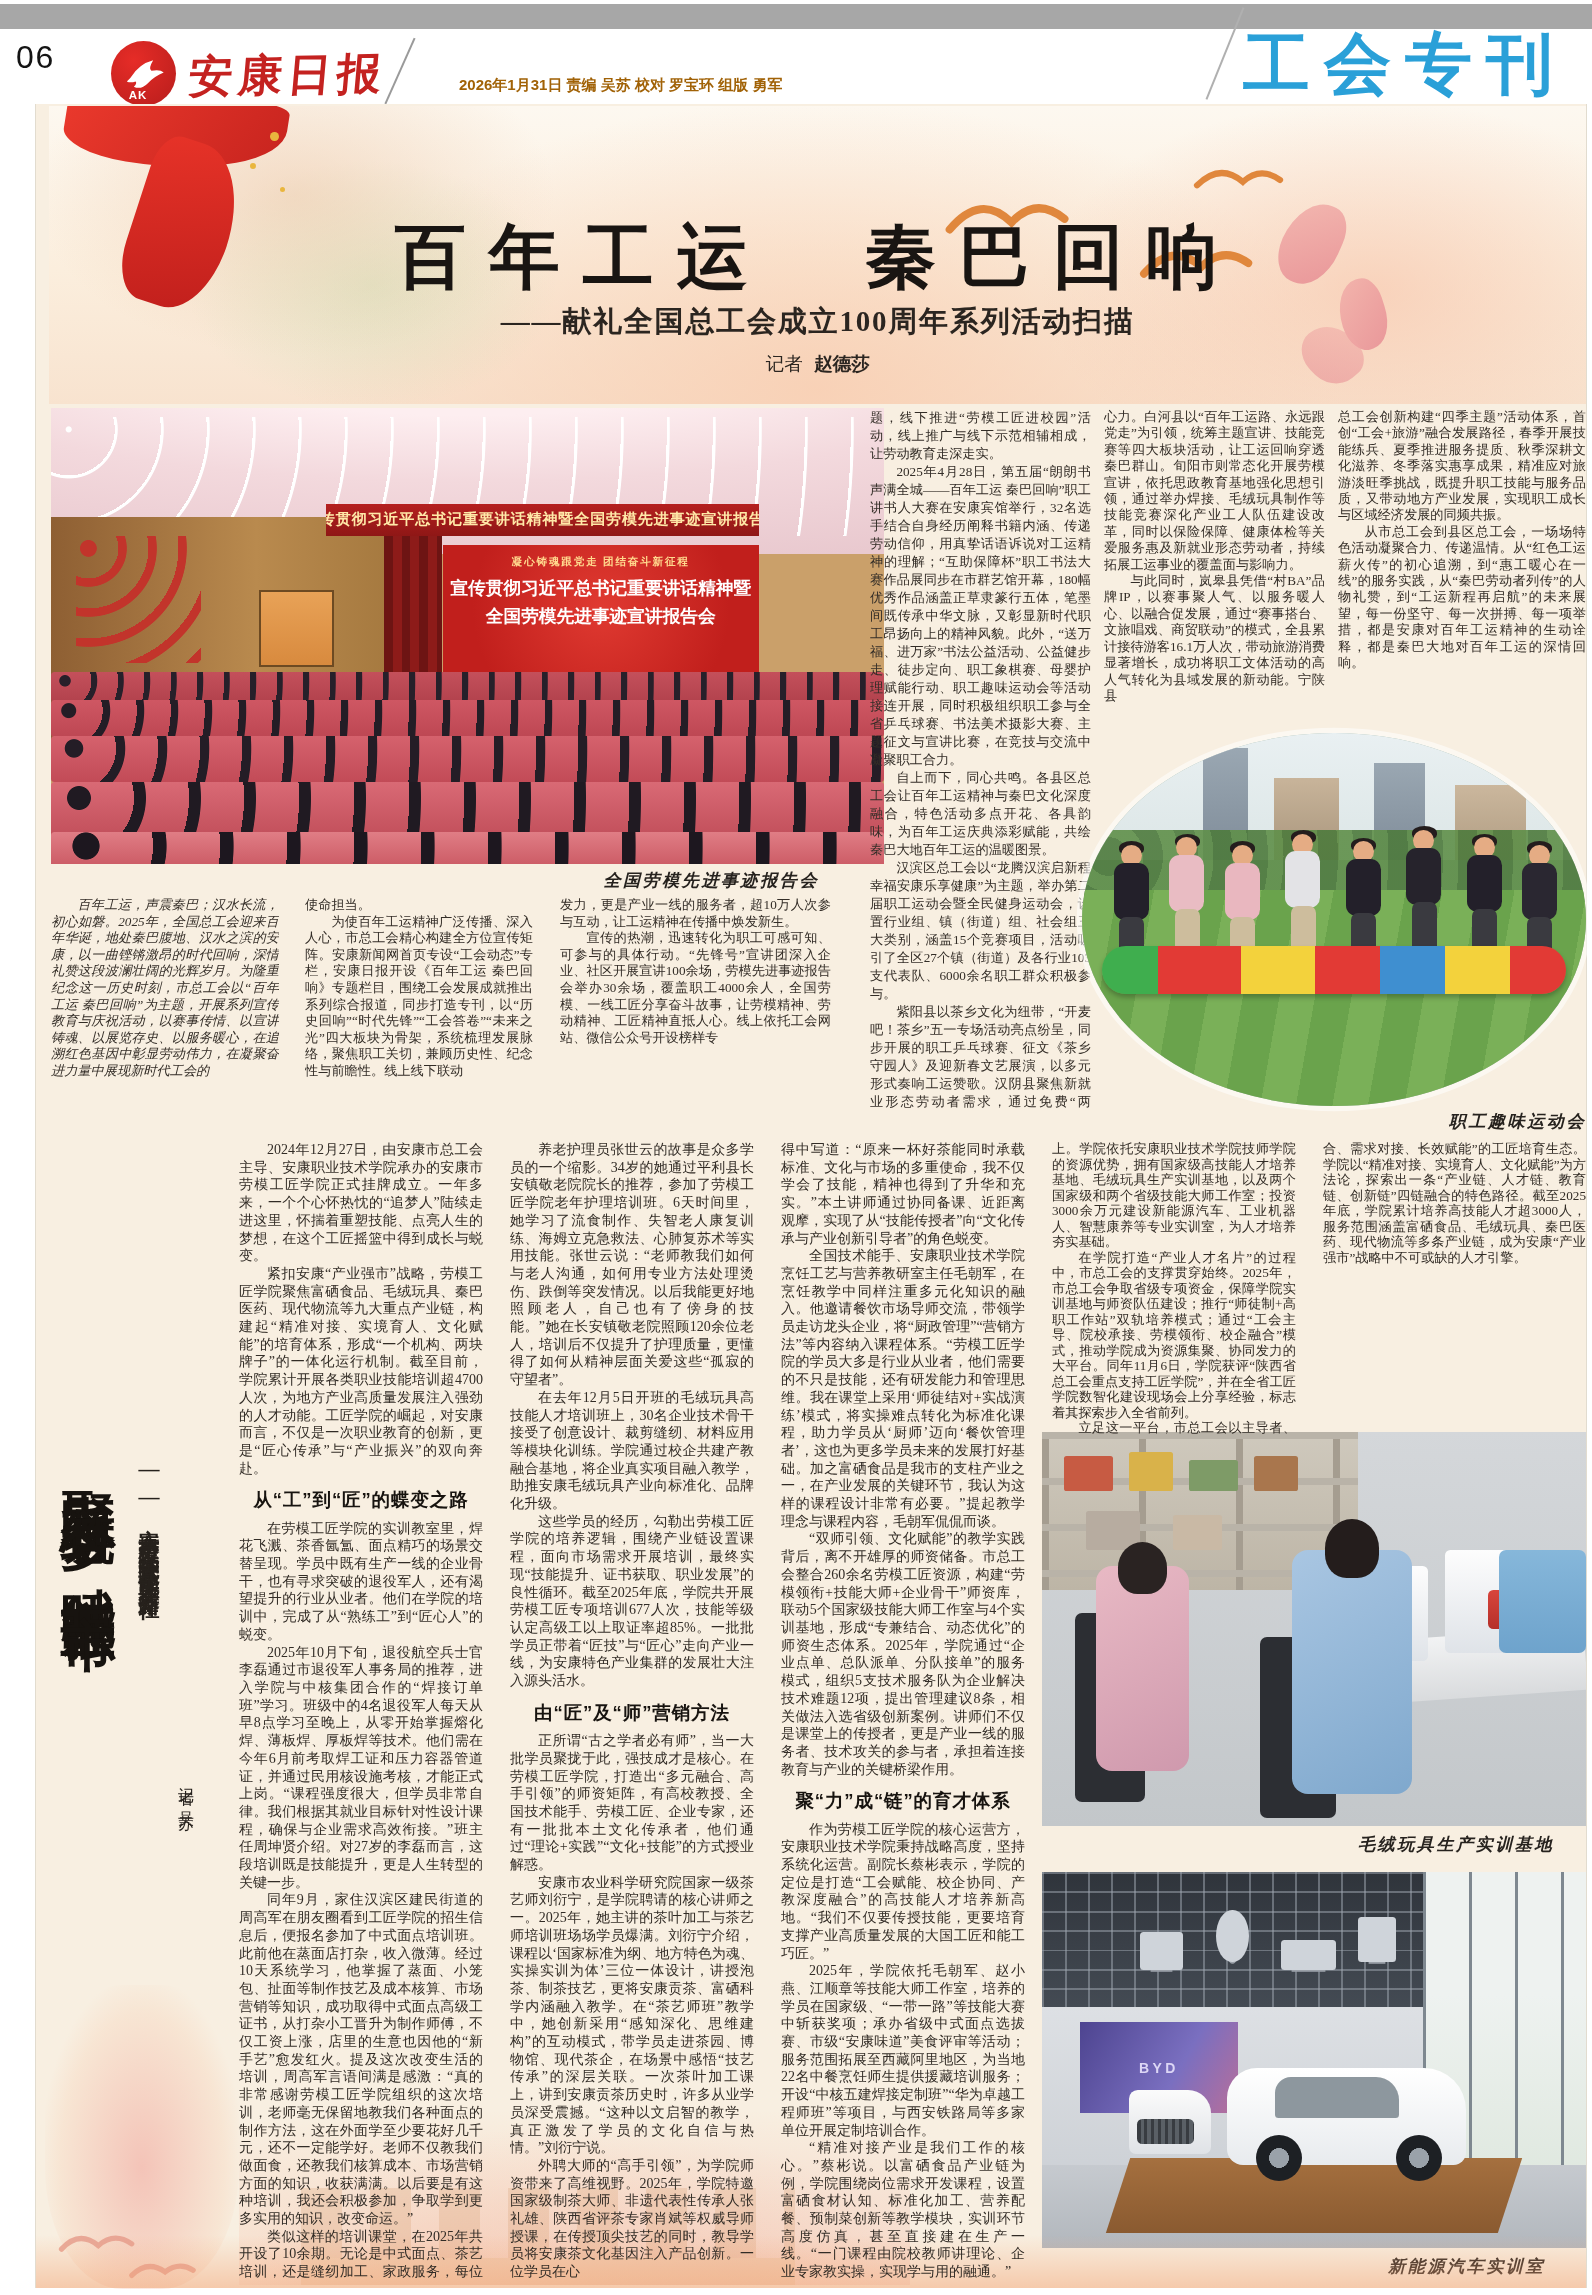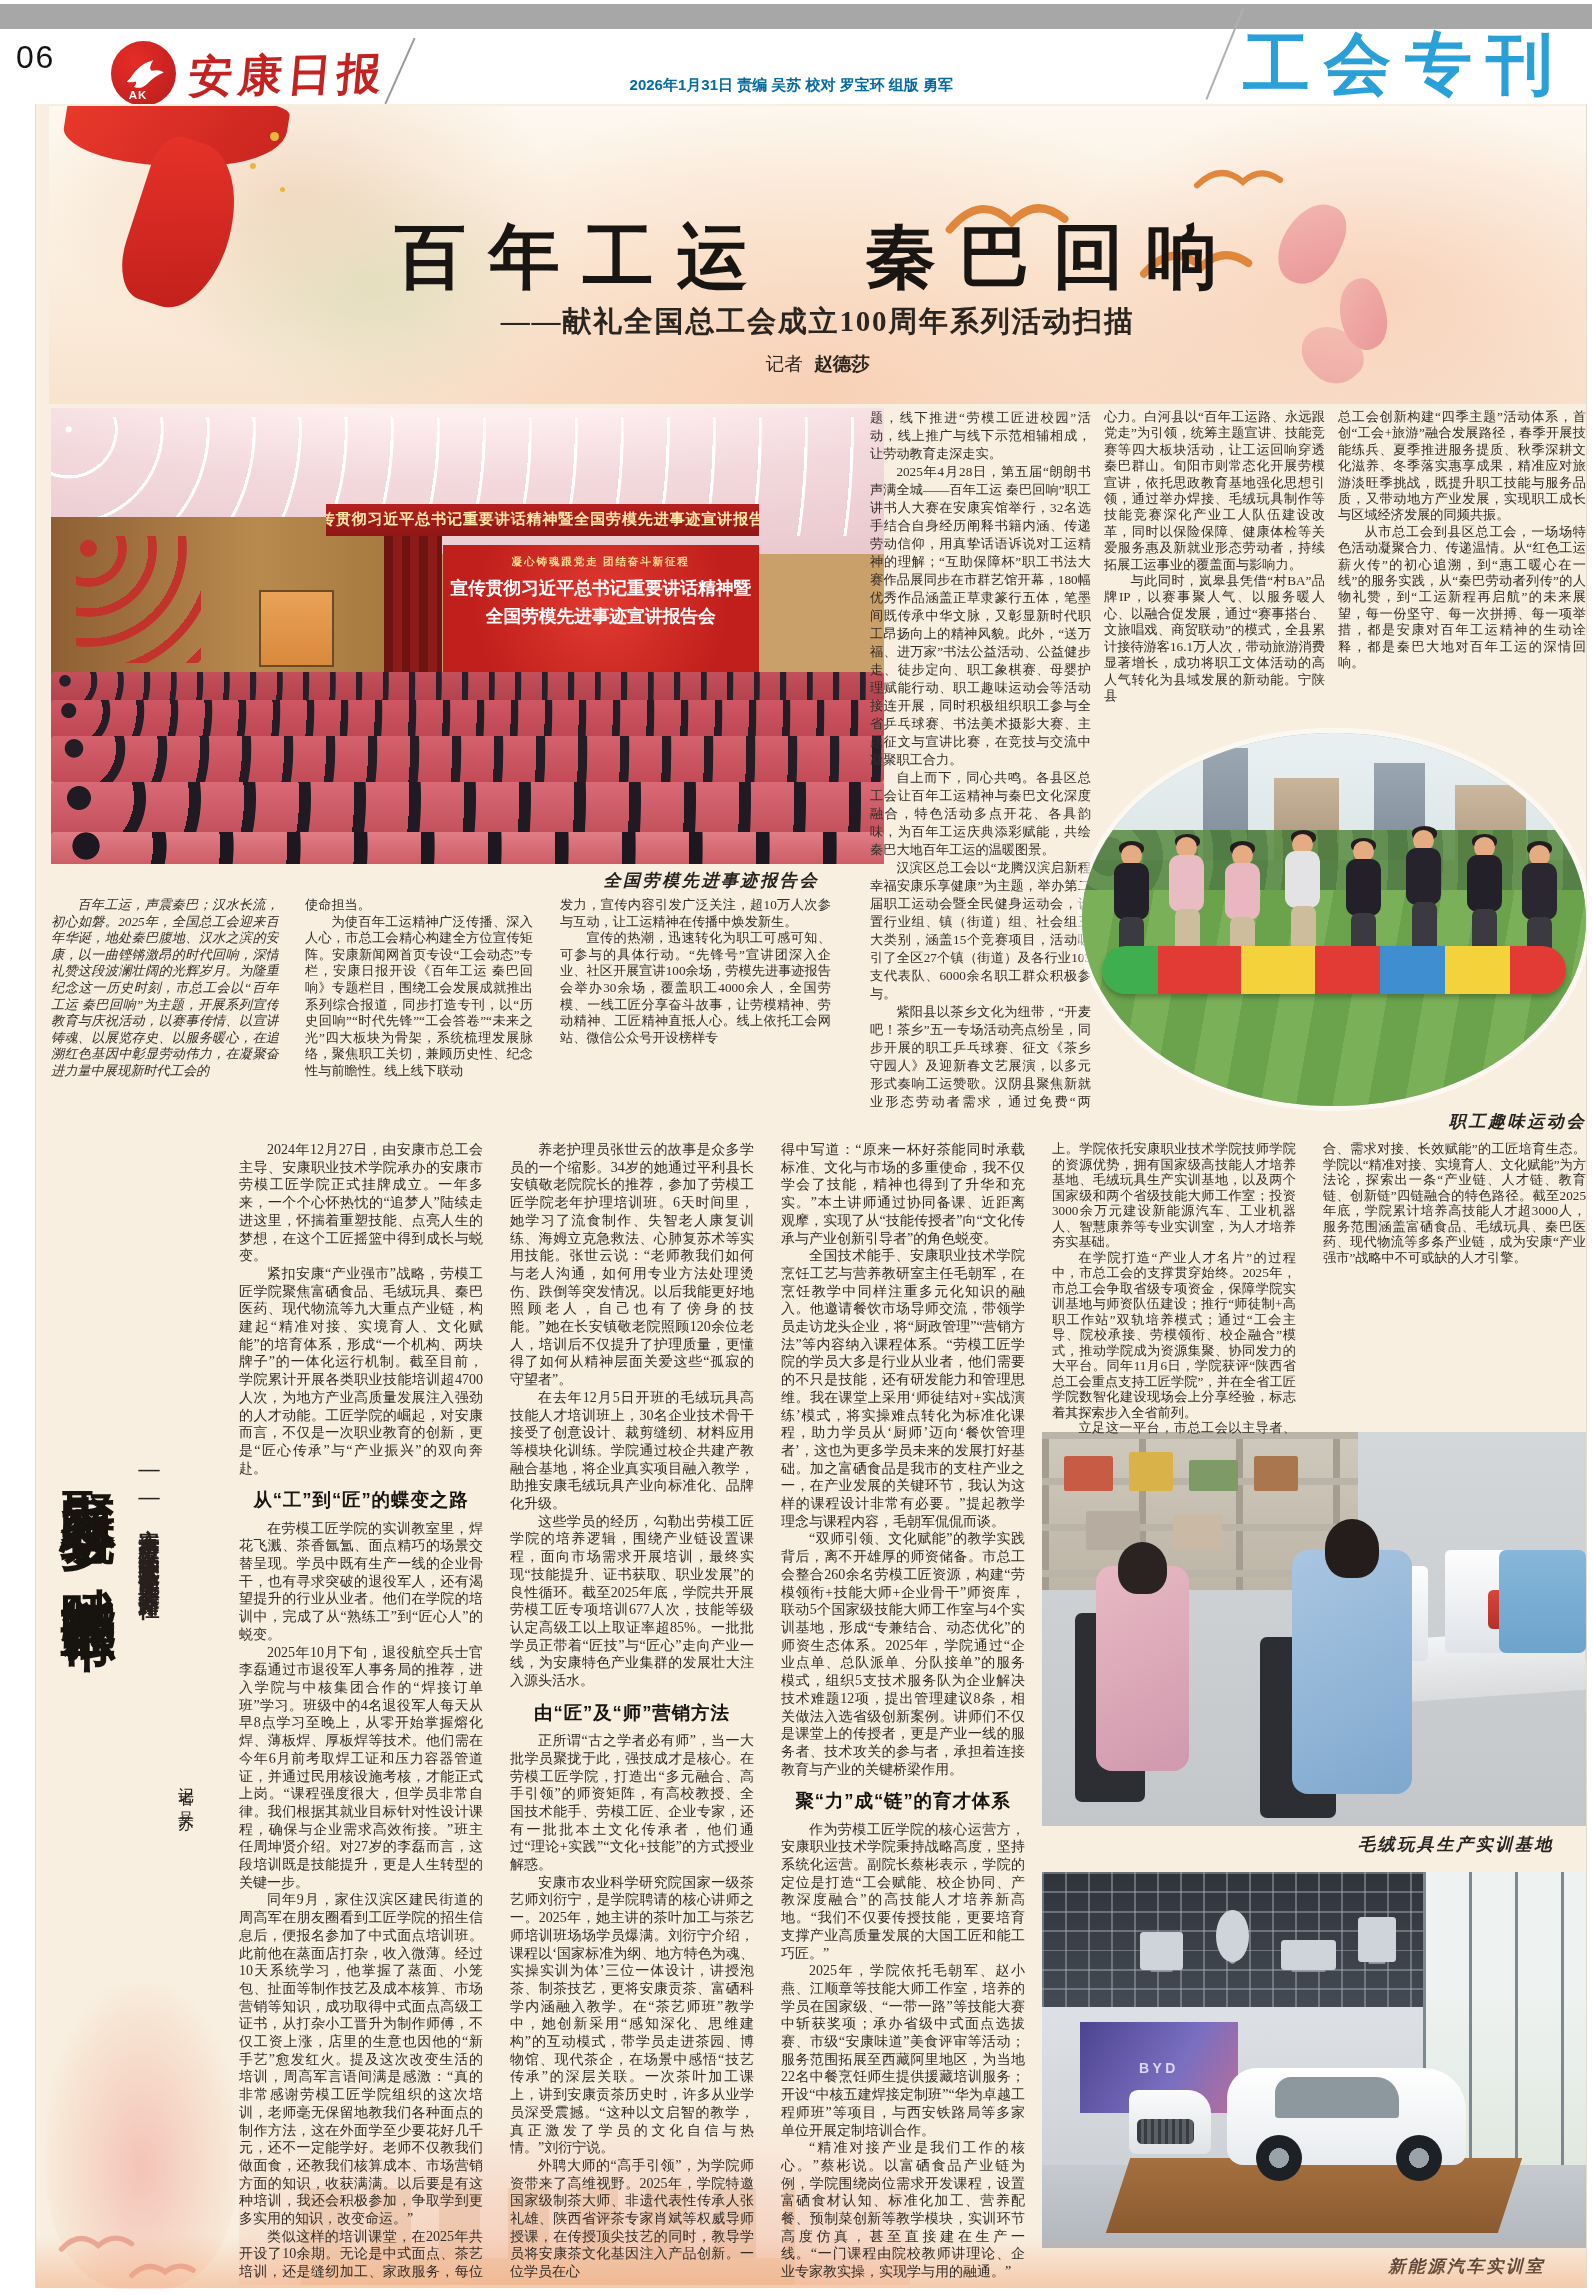--- a/index.html
+++ b/index.html
@@ -12,22 +12,22 @@
   .logo{position:absolute;left:111px;top:41px;width:65px;height:65px;border-radius:50%;
         background:radial-gradient(circle at 35% 30%,#e62c27,#b71d1c);}
   .logo svg{position:absolute;left:7px;top:7px;}
   .logo-ak{position:absolute;left:17.7px;bottom:5.3px;color:#fff;font-family:"Liberation Sans",sans-serif;
            font-size:11.5px;font-weight:700;letter-spacing:0.9px;}
   .papername{position:absolute;left:189px;top:46px;font-size:44px;font-weight:900;color:#c42220;
              transform:skewX(-6deg) rotate(-1deg);letter-spacing:5.3px;}
   .diag{position:absolute;width:1.8px;background:#9a9a9a;}
   .d1{left:399px;top:35px;height:72px;transform:rotate(24deg);}
   .d2{left:1224px;top:3.5px;height:99px;transform:rotate(22deg);background:#b0b0b0;}
-  .dateline{position:absolute;left:459px;top:76px;width:494px;text-align:right;
-            font-family:"Liberation Sans",sans-serif;font-size:15px;font-weight:700;color:#0369a1;}
+  .dateline{position:absolute;left:459px;top:76px;width:494px;text-align:left;
+            font-family:"Liberation Sans",sans-serif;font-size:15px;font-weight:700;color:#a16207;}
   .section-title{position:absolute;left:1243px;top:19.4px;font-family:"Liberation Sans",sans-serif;
             font-size:67px;font-weight:800;color:#2aa0d8;letter-spacing:14px;}
   
   .frame{position:absolute;left:35px;top:104px;width:1550px;height:2184px;background:#f8efe1;
          border-left:0.9px solid #e2dccf;border-right:0.9px solid #e2dccf;}
   
   
   .banner{position:absolute;left:13.2px;top:1.8px;width:1537px;height:298px;overflow:hidden;
      background:
        radial-gradient(ellipse 371px 230px at 16% 30%,rgba(236,199,168,.55),transparent 70%),
@@ -236,21 +236,21 @@
 
     <div class="ucols">
       <div class="ucol uA">
         <p class="ind">百年工运，声震秦巴；汉水长流，初心如磐。2025年，全国总工会迎来百年华诞，地处秦巴腹地、汉水之滨的安康，以一曲铿锵激昂的时代回响，深情礼赞这段波澜壮阔的光辉岁月。为隆重纪念这一历史时刻，市总工会以“百年工运 秦巴回响”为主题，开展系列宣传教育与庆祝活动，以赛事传情、以宣讲铸魂、以展览存史、以服务暖心，在追溯红色基因中彰显劳动伟力，在凝聚奋进力量中展现新时代工会的</p>
       </div>
       <div class="ucol uB">
         <p class="noind">使命担当。</p>
         <p class="ind">为使百年工运精神广泛传播、深入人心，市总工会精心构建全方位宣传矩阵。安康新闻网首页专设“工会动态”专栏，安康日报开设《百年工运 秦巴回响》专题栏目，围绕工会发展成就推出系列综合报道，同步打造专刊，以“历史回响”“时代先锋”“工会答卷”“未来之光”四大板块为骨架，系统梳理发展脉络，聚焦职工关切，兼顾历史性、纪念性与前瞻性。线上线下联动</p>
       </div>
       <div class="ucol uC">
-        <p class="noind">发力，宣传内容引发广泛关注，超10万人次参与互动，让工运精神在传播中焕发新生。</p>
+        <p class="noind">发力，更是产业一线的服务者，超10万人次参与互动，让工运精神在传播中焕发新生。</p>
         <p class="ind">宣传的热潮，迅速转化为职工可感可知、可参与的具体行动。“先锋号”宣讲团深入企业、社区开展宣讲100余场，劳模先进事迹报告会举办30余场，覆盖职工4000余人，全国劳模、一线工匠分享奋斗故事，让劳模精神、劳动精神、工匠精神直抵人心。线上依托工会网站、微信公众号开设榜样专</p>
       </div>
     </div>
 
     <div class="rcol rD">
       <p class="noind">题，线下推进“劳模工匠进校园”活动，线上推广与线下示范相辅相成，让劳动教育走深走实。</p>
       <p class="ind">2025年4月28日，第五届“朗朗书声满全城——百年工运 秦巴回响”职工讲书人大赛在安康宾馆举行，32名选手结合自身经历阐释书籍内涵、传递劳动信仰，用真挚话语诉说对工运精神的理解；“互助保障杯”职工书法大赛作品展同步在市群艺馆开幕，180幅优秀作品涵盖正草隶篆行五体，笔墨间既传承中华文脉，又彰显新时代职工昂扬向上的精神风貌。此外，“送万福、进万家”书法公益活动、公益健步走、徒步定向、职工象棋赛、母婴护理赋能行动、职工趣味运动会等活动接连开展，同时积极组织职工参与全省乒乓球赛、书法美术摄影大赛、主题征文与宣讲比赛，在竞技与交流中凝聚职工合力。</p>
       <p class="ind">自上而下，同心共鸣。各县区总工会让百年工运精神与秦巴文化深度融合，特色活动多点开花、各具韵味，为百年工运庆典添彩赋能，共绘秦巴大地百年工运的温暖图景。</p>
       <p class="ind">汉滨区总工会以“龙腾汉滨启新程 幸福安康乐享健康”为主题，举办第二届职工运动会暨全民健身运动会，设置行业组、镇（街道）组、社会组三大类别，涵盖15个竞赛项目，活动吸引了全区27个镇（街道）及各行业103支代表队、6000余名职工群众积极参与。</p>
       <p class="ind">紫阳县以茶乡文化为纽带，“开麦吧！茶乡”五一专场活动亮点纷呈，同步开展的职工乒乓球赛、征文《茶乡守园人》及迎新春文艺展演，以多元形式奏响工运赞歌。汉阴县聚焦新就业形态劳动者需求，通过免费“两癌”筛查、建设“骑手驿站”便民设施等举措传递暖意，同时以趣味运动会凝聚职工向</p>

